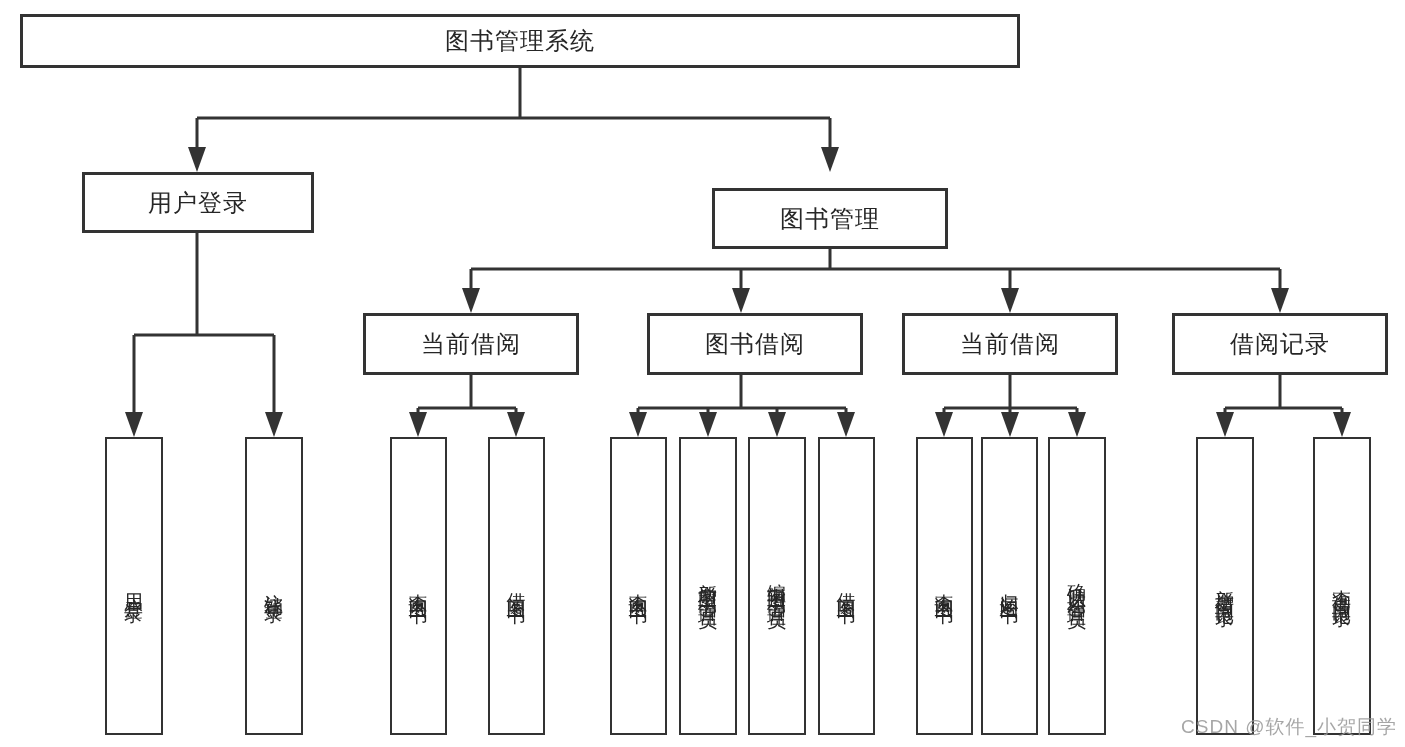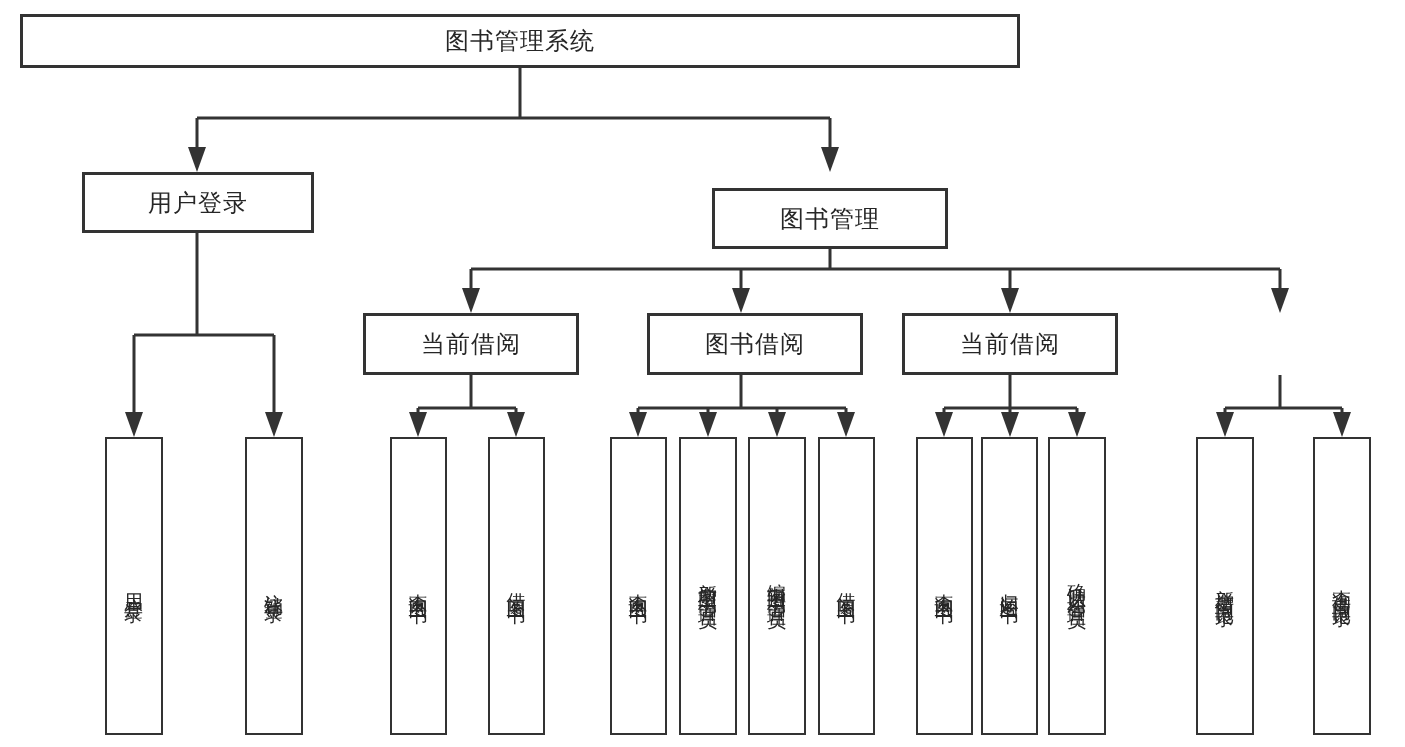--- a/index.html
+++ b/index.html
@@ -121,32 +121,34 @@
   </svg>
 
   <div class="node n-root">图书管理系统</div>
 
   <div class="node n-login">用户登录</div>
   <div class="node n-bookmgmt">图书管理</div>
 
   <div class="node n-l3 n-newrec">当前借阅</div>
   <div class="node n-l3 n-borrow">图书借阅</div>
   <div class="node n-l3 n-current">当前借阅</div>
+  <div class="node n-l3 n-history">借阅记录</div>
 
   <div class="node leaf n-leaf-a1">用户登录</div>
   <div class="node leaf n-leaf-a2">注销登录</div>
 
   <div class="node leaf n-leaf-b1">查询图书</div>
   <div class="node leaf n-leaf-b2">借阅图书</div>
 
   <div class="node leaf n-leaf-c1">查询图书</div>
   <div class="node leaf n-leaf-c2">新增图书（管理员）</div>
   <div class="node leaf n-leaf-c3">编辑图书（管理员）</div>
   <div class="node leaf n-leaf-c4">借阅图书</div>
 
   <div class="node leaf n-leaf-d1">查询图书</div>
   <div class="node leaf n-leaf-d2">归还图书</div>
   <div class="node leaf n-leaf-d3">确认归还（管理员）</div>
 
   <div class="node leaf n-leaf-e1">新增借阅记录</div>
   <div class="node leaf n-leaf-e2">查询借阅记录</div>
 
+  <div class="watermark">CSDN @软件_小贺同学</div>
 </div>
 
 </body></html>

